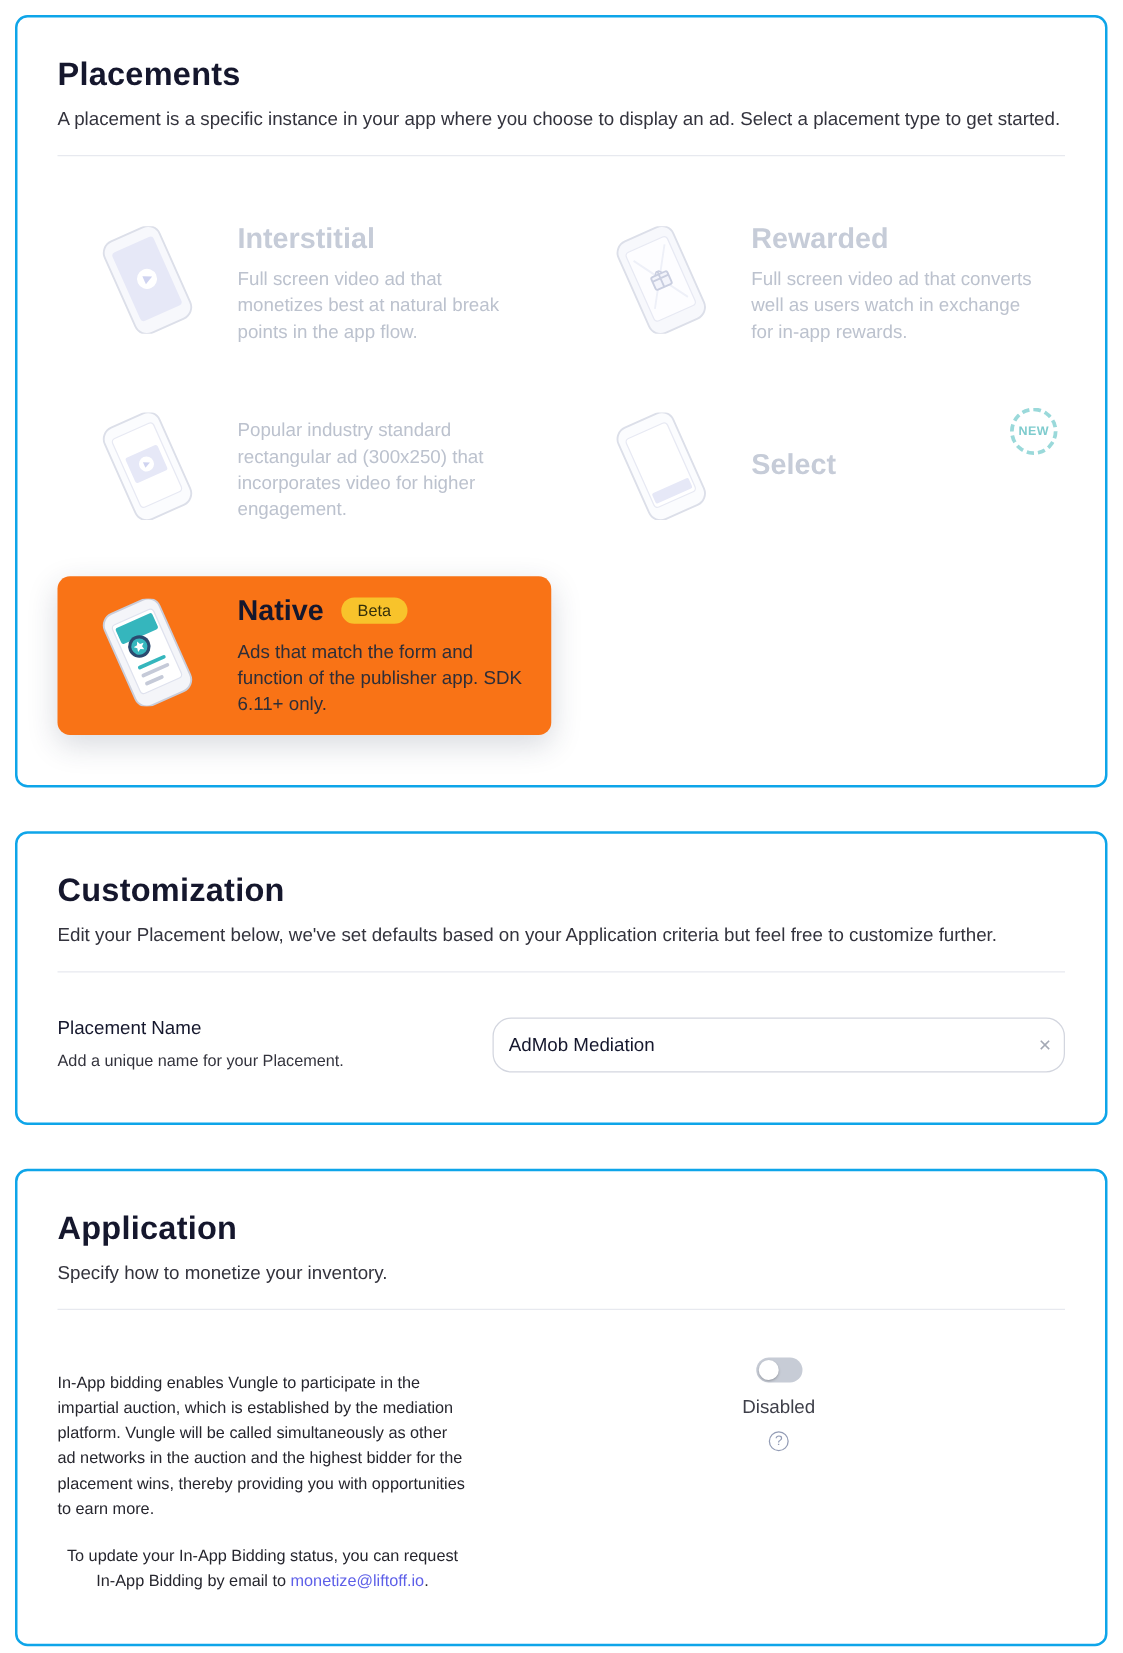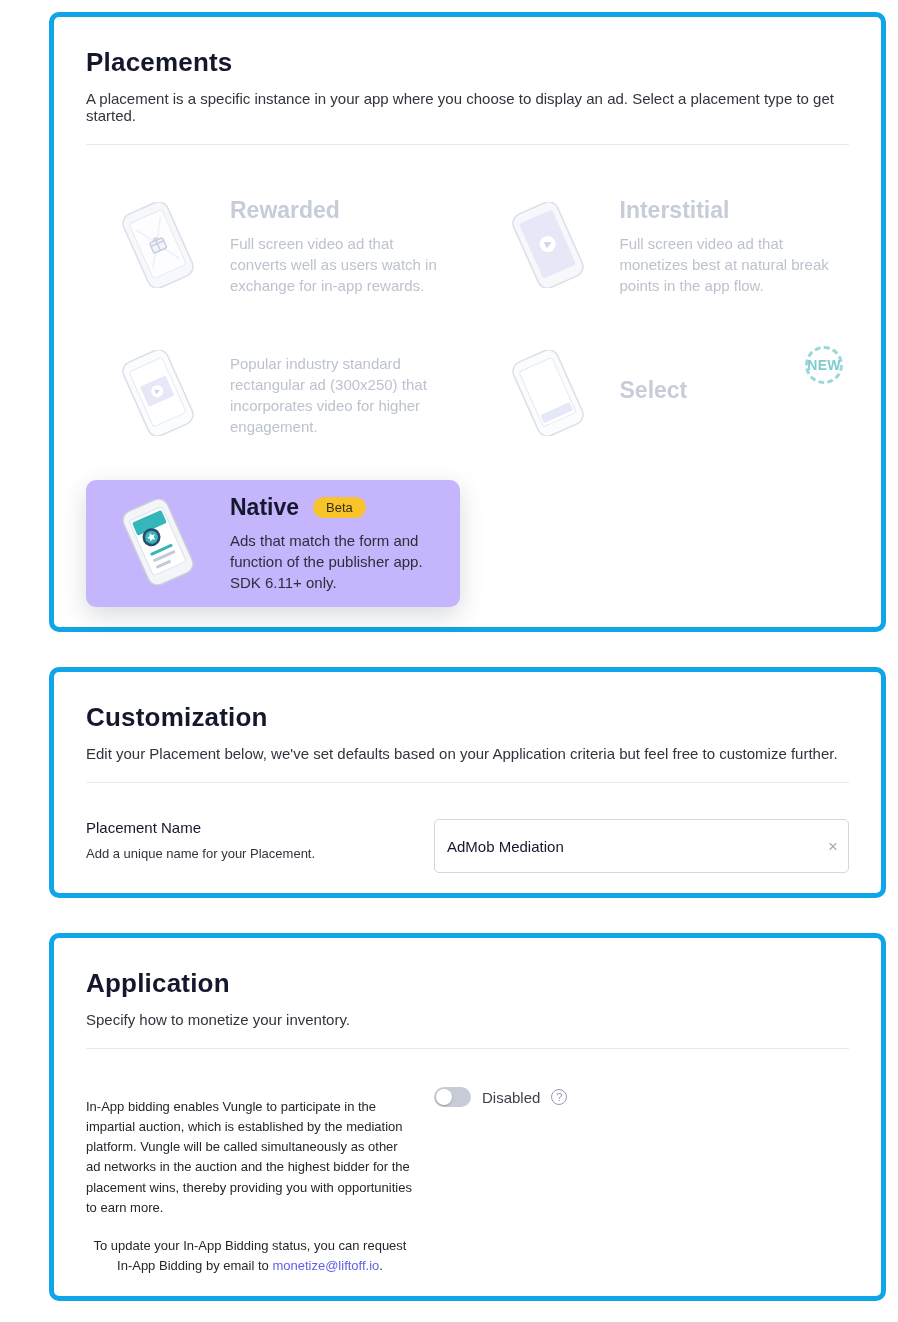--- a/index.html
+++ b/index.html
@@ -6,25 +6,24 @@
   html, body { background: #ffffff; }
   body {
     width: 898px;
     font-family: "Liberation Sans", sans-serif;
     color: #26262e;
   }
   .page { padding: 12px 12px 0; }
 
   .card {
     background: #fff;
-    border: 5px solid #0ea5e9;
+    border: 2px solid #0ea5e9;
     border-radius: 10px;
-    padding: 30px 32px 20px;
+    padding: 30px 32px 40px;
     margin-bottom: 35px;
-    margin-left: 37px;
   }
   .card-title {
     font-size: 26px;
     font-weight: 700;
     color: #15172d;
     letter-spacing: .2px;
     margin-bottom: 12px;
   }
   .card-subtitle {
     font-size: 15px;
@@ -59,21 +58,21 @@
     font-size: 23px;
     font-weight: 700;
     color: #c6ccd8;
     margin-bottom: 9px;
     display: flex;
     align-items: center;
     gap: 14px;
   }
   .pdesc { font-size: 15px; line-height: 1.4; color: #bcc2ce; }
   .ptype.selected {
-    background: #c4b5fd;
+    background: #f97316;
     box-shadow: 0 8px 24px rgba(40, 50, 80, .18);
   }
   .ptype.selected .ptitle { color: #15172d; }
   .ptype.selected .pdesc { color: #2e2e38; }
 
   .beta-badge {
     background: #f8c32b;
     color: #35300a;
     font-size: 13px;
     font-weight: 400;
@@ -83,40 +82,40 @@
   }
   .new-badge {
     position: absolute;
     top: 10px;
     right: 6px;
     width: 38px;
     height: 38px;
     border: 3px dashed #9ad9da;
     border-radius: 50%;
     color: #7fccce;
-    font-size: 14px;
+    font-size: 10px;
     font-weight: 700;
     display: flex;
     align-items: center;
     justify-content: center;
     letter-spacing: .3px;
   }
 
   
   .form-row { display: flex; padding-top: 10px; }
   .form-label-col { width: 348px; flex: 0 0 348px; padding-right: 20px; }
   .form-label { font-size: 15px; font-weight: 400; color: #15172d; margin-bottom: 10px; }
   .form-helper { font-size: 13px; color: #33333d; }
   .form-field-col { flex: 1; }
   .input-wrap { position: relative; }
   .input-wrap input {
     width: 100%;
-    height: 54px;
+    height: 44px;
     border: 1px solid #d3d6df;
-    border-radius: 5px;
+    border-radius: 15px;
     padding: 0 34px 0 12px;
     font-size: 15px;
     color: #15172d;
     font-family: inherit;
     outline: none;
   }
   .clear-icon {
     position: absolute;
     right: 11px;
     top: 50%;
@@ -124,21 +123,21 @@
     color: #a4a9b5;
     font-size: 17px;
     line-height: 1;
     cursor: pointer;
   }
 
   
   .bid-desc { font-size: 13px; line-height: 1.55; color: #26262e; margin-top: 12px; }
   .bid-note { font-size: 13px; line-height: 1.55; color: #26262e; margin-top: 18px; text-align: center; }
   .email-link { color: #5d5fe8; text-decoration: none; cursor: pointer; }
-  .toggle-row { display: flex; align-items: center; gap: 11px; padding-top: 2px; }
+  .toggle-row { display: flex; align-items: center; gap: 11px; padding-top: 2px; flex-direction: column; }
   .toggle {
     width: 37px;
     height: 20px;
     background: #c7ccd6;
     border-radius: 10px;
     position: relative;
     display: inline-block;
     cursor: pointer;
   }
   .knob {
@@ -172,52 +171,52 @@
     <p class="card-subtitle">A placement is a specific instance in your app where you choose to display an ad. Select a placement type to get started.</p>
     <hr class="divider">
 
     <div class="ptype-grid">
 
       <div class="ptype">
         <span class="picon">
           <svg width="112" height="86" viewBox="0 0 112 86">
             <g transform="rotate(-24 56 43)">
               <rect x="32" y="3" width="48" height="80" rx="10" fill="#f7f8fc" stroke="#dcdfe9" stroke-width="1.5"></rect>
+              <rect x="38" y="12" width="36" height="60" rx="3" fill="#e6e8f7"></rect>
+              <circle cx="56" cy="42" r="8" fill="#ffffff"></circle>
+              <path d="M53.5 38.5 l7 3.5 -7 3.5 z" fill="#cfd3f0"></path>
+            </g>
+          </svg>
+        </span>
+        <div class="ptext">
+          <div class="ptitle">
+            <span>Interstitial</span>
+          </div>
+          <div class="pdesc">Full screen video ad that monetizes best at natural break points in the app flow.</div>
+        </div>
+      </div>
+
+      <div class="ptype">
+        <span class="picon">
+          <svg width="112" height="86" viewBox="0 0 112 86">
+            <g transform="rotate(-24 56 43)">
+              <rect x="32" y="3" width="48" height="80" rx="10" fill="#f7f8fc" stroke="#dcdfe9" stroke-width="1.5"></rect>
               <rect x="38" y="12" width="36" height="60" rx="3" fill="#fdfdff" stroke="#e7e9f3"></rect>
               <path d="M42 20 L70 64 M70 18 L42 62" stroke="#eef0f8" stroke-width="1.5"></path>
               <rect x="49" y="38" width="14" height="11" rx="1.5" fill="#f3f4fb" stroke="#c9cee0" stroke-width="1.5"></rect>
               <path d="M49 41.5 h14 M56 38 v11" stroke="#c9cee0" stroke-width="1.5"></path>
               <path d="M53 38 q3 -5 3 0 q0 -5 3 0" fill="none" stroke="#c9cee0" stroke-width="1.3"></path>
             </g>
           </svg>
         </span>
         <div class="ptext">
           <div class="ptitle">
             <span>Rewarded</span>
           </div>
           <div class="pdesc">Full screen video ad that converts well as users watch in exchange for in-app rewards.</div>
-        </div>
-      </div>
-
-      <div class="ptype">
-        <span class="picon">
-          <svg width="112" height="86" viewBox="0 0 112 86">
-            <g transform="rotate(-24 56 43)">
-              <rect x="32" y="3" width="48" height="80" rx="10" fill="#f7f8fc" stroke="#dcdfe9" stroke-width="1.5"></rect>
-              <rect x="38" y="12" width="36" height="60" rx="3" fill="#e6e8f7"></rect>
-              <circle cx="56" cy="42" r="8" fill="#ffffff"></circle>
-              <path d="M53.5 38.5 l7 3.5 -7 3.5 z" fill="#cfd3f0"></path>
-            </g>
-          </svg>
-        </span>
-        <div class="ptext">
-          <div class="ptitle">
-            <span>Interstitial</span>
-          </div>
-          <div class="pdesc">Full screen video ad that monetizes best at natural break points in the app flow.</div>
         </div>
       </div>
 
       <div class="ptype">
         <span class="picon">
           <svg width="112" height="86" viewBox="0 0 112 86">
             <g transform="rotate(-24 56 43)">
               <rect x="32" y="3" width="48" height="80" rx="10" fill="#fbfcfe" stroke="#dcdfe9" stroke-width="1.5"></rect>
               <rect x="38" y="12" width="36" height="60" rx="3" fill="#ffffff" stroke="#e7e9f3"></rect>
               <rect x="42" y="30" width="28" height="22" rx="2" fill="#e6e8f7"></rect>

